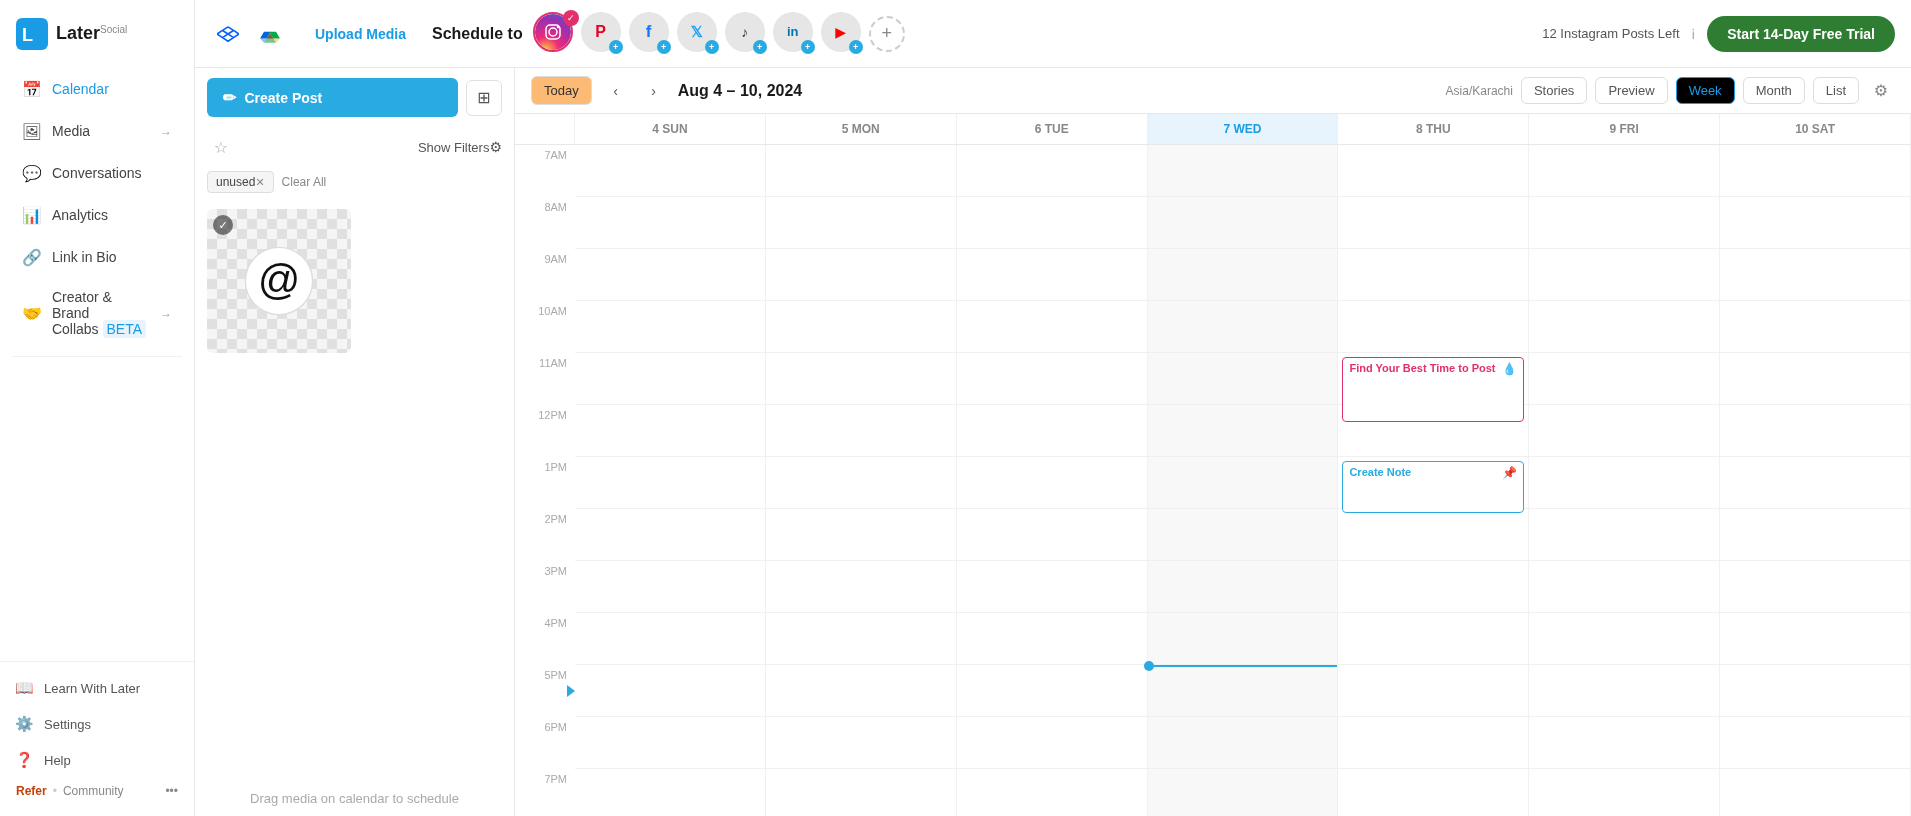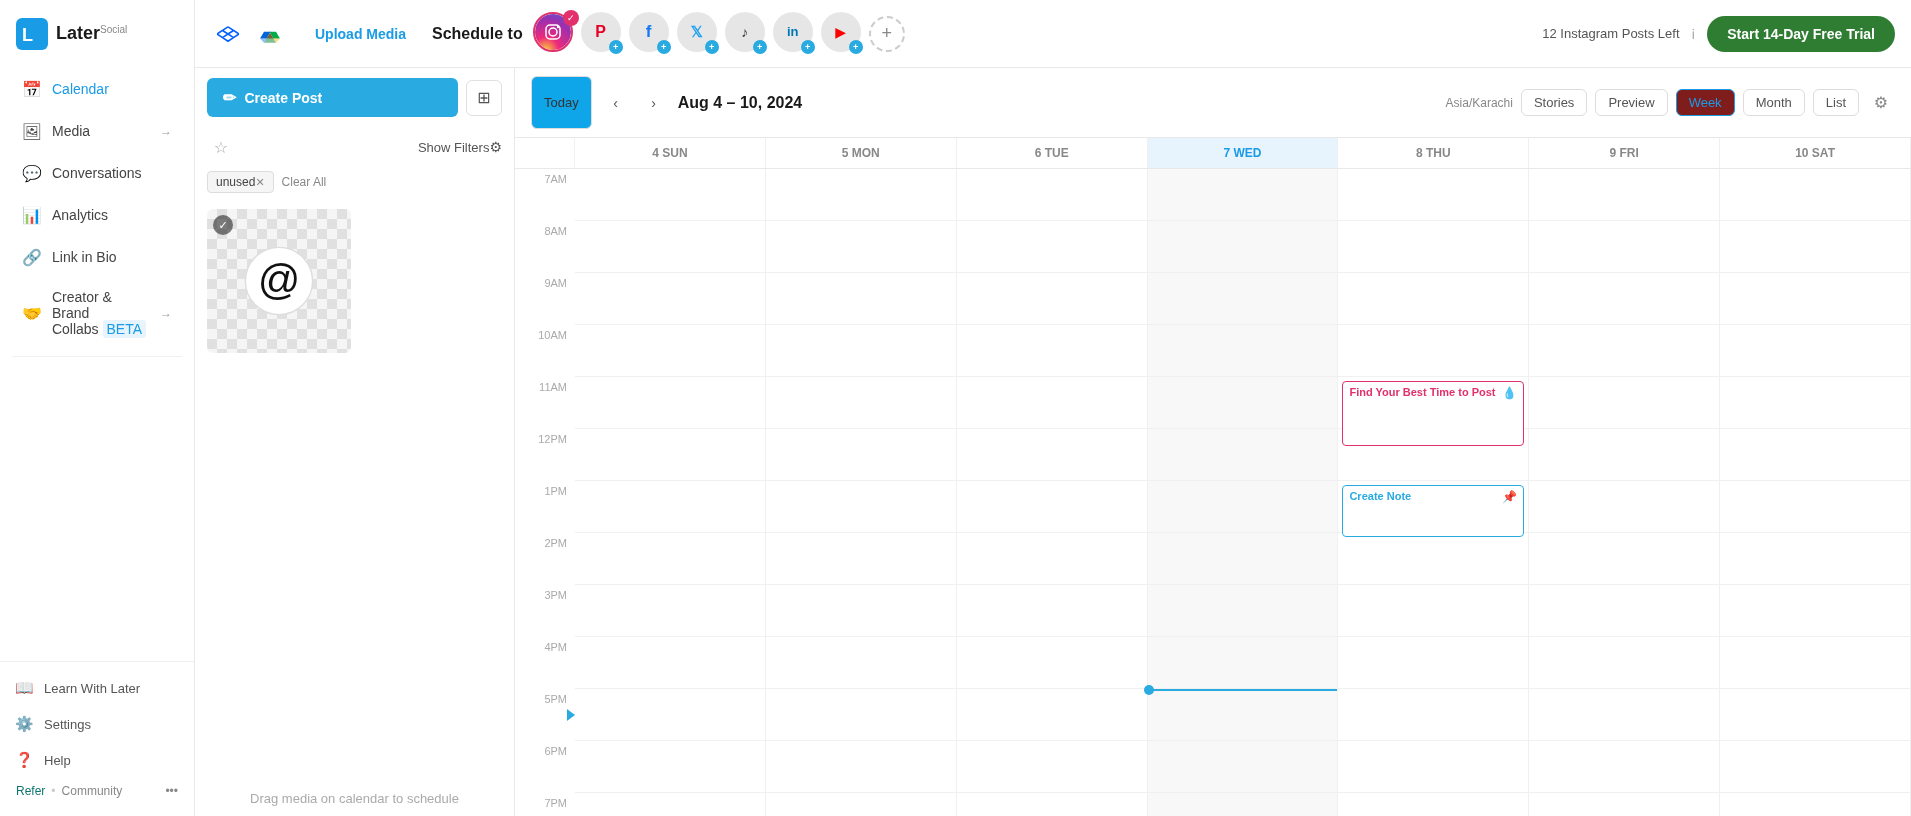--- a/index.html
+++ b/index.html
@@ -394,23 +394,23 @@
       overflow: hidden;
     }
     .calendar-toolbar {
       display: flex;
       align-items: center;
       padding: 8px 16px;
       border-bottom: 1px solid #e8e8e8;
       gap: 10px;
     }
     .today-btn {
-      background: #0ea5e9;
+      background: #fdba74;
       border: 1px solid #ddd;
-      padding: 18px 12px;
+      padding: 6px 12px;
       border-radius: 6px;
       font-size: 13px;
       cursor: pointer;
       color: #333;
     }
     .nav-arrow {
       width: 28px;
       height: 28px;
       display: flex;
       align-items: center;
@@ -438,21 +438,21 @@
     .view-btn {
       background: #fff;
       border: 1px solid #ddd;
       padding: 5px 12px;
       border-radius: 6px;
       font-size: 13px;
       cursor: pointer;
       color: #555;
     }
     .view-btn.active {
-      background: #7f1d1d;
+      background: #000000;
       color: #1a9be6;
       border-color: #1a9be6;
     }
     .settings-gear {
       width: 28px;
       height: 28px;
       display: flex;
       align-items: center;
       justify-content: center;
       cursor: pointer;
@@ -611,21 +611,21 @@
     </div>
     <div class="sidebar-bottom-item">
       <span class="nav-icon">⚙️</span>
       <span>Settings</span>
     </div>
     <div class="sidebar-bottom-item">
       <span class="nav-icon">❓</span>
       <span>Help</span>
     </div>
     <div class="refer-row">
-      <span style="cursor:pointer;color:#0f766e;">Refer</span>
+      <span style="cursor:pointer;color:#c2410c;font-weight:bold;">Refer</span>
       <span style="color:#ccc;">•</span>
       <span style="cursor:pointer;color:#888;">Community</span>
       <span style="margin-left:auto;cursor:pointer;color:#888;">•••</span>
     </div>
   </div>
 </div>
 
 <div class="main-content">
 
   <div class="top-header">

